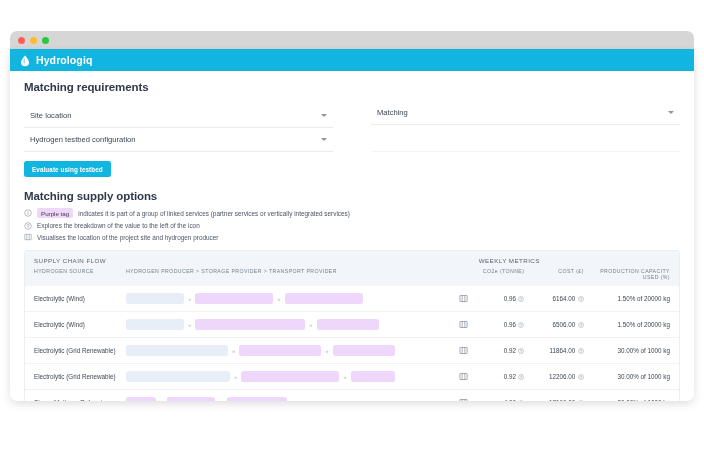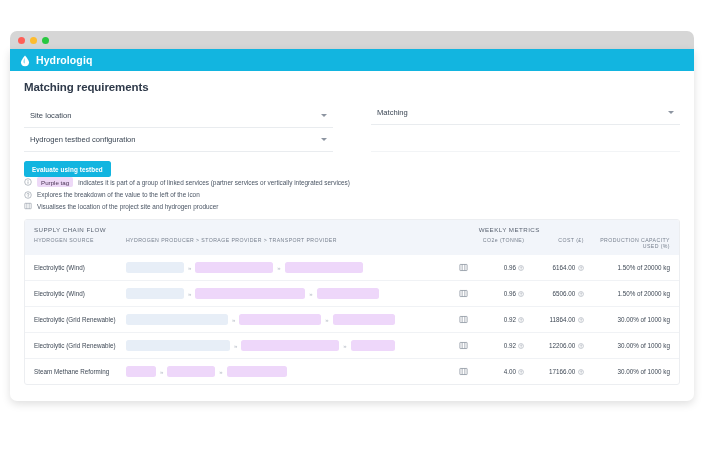--- a/index.html
+++ b/index.html
@@ -143,20 +143,21 @@
         <div class="select-row">
           <span>Matching</span>
           <span class="chev"></span>
         </div>
         <div class="spacer-row"></div>
       </div>
     </div>
 
     <button class="btn-eval">Evaluate using testbed</button>
 
+    <h2 class="section2">Matching supply options</h2>
 
     <div class="legend">
       <div class="legend-row">
         <svg class="lic" viewBox="0 0 16 16">
           <circle cx="8" cy="8" r="6.6" fill="none" stroke="#8b949f" stroke-width="1.2"></circle>
           <circle cx="8" cy="4.8" r=".95" fill="#8b949f"></circle>
           <rect x="7.3" y="6.7" width="1.4" height="5" rx=".6" fill="#8b949f"></rect>
         </svg>
         <span class="tagchip">Purple tag</span>
         <span>indicates it is part of a group of linked services (partner services or vertically integrated services)</span>

